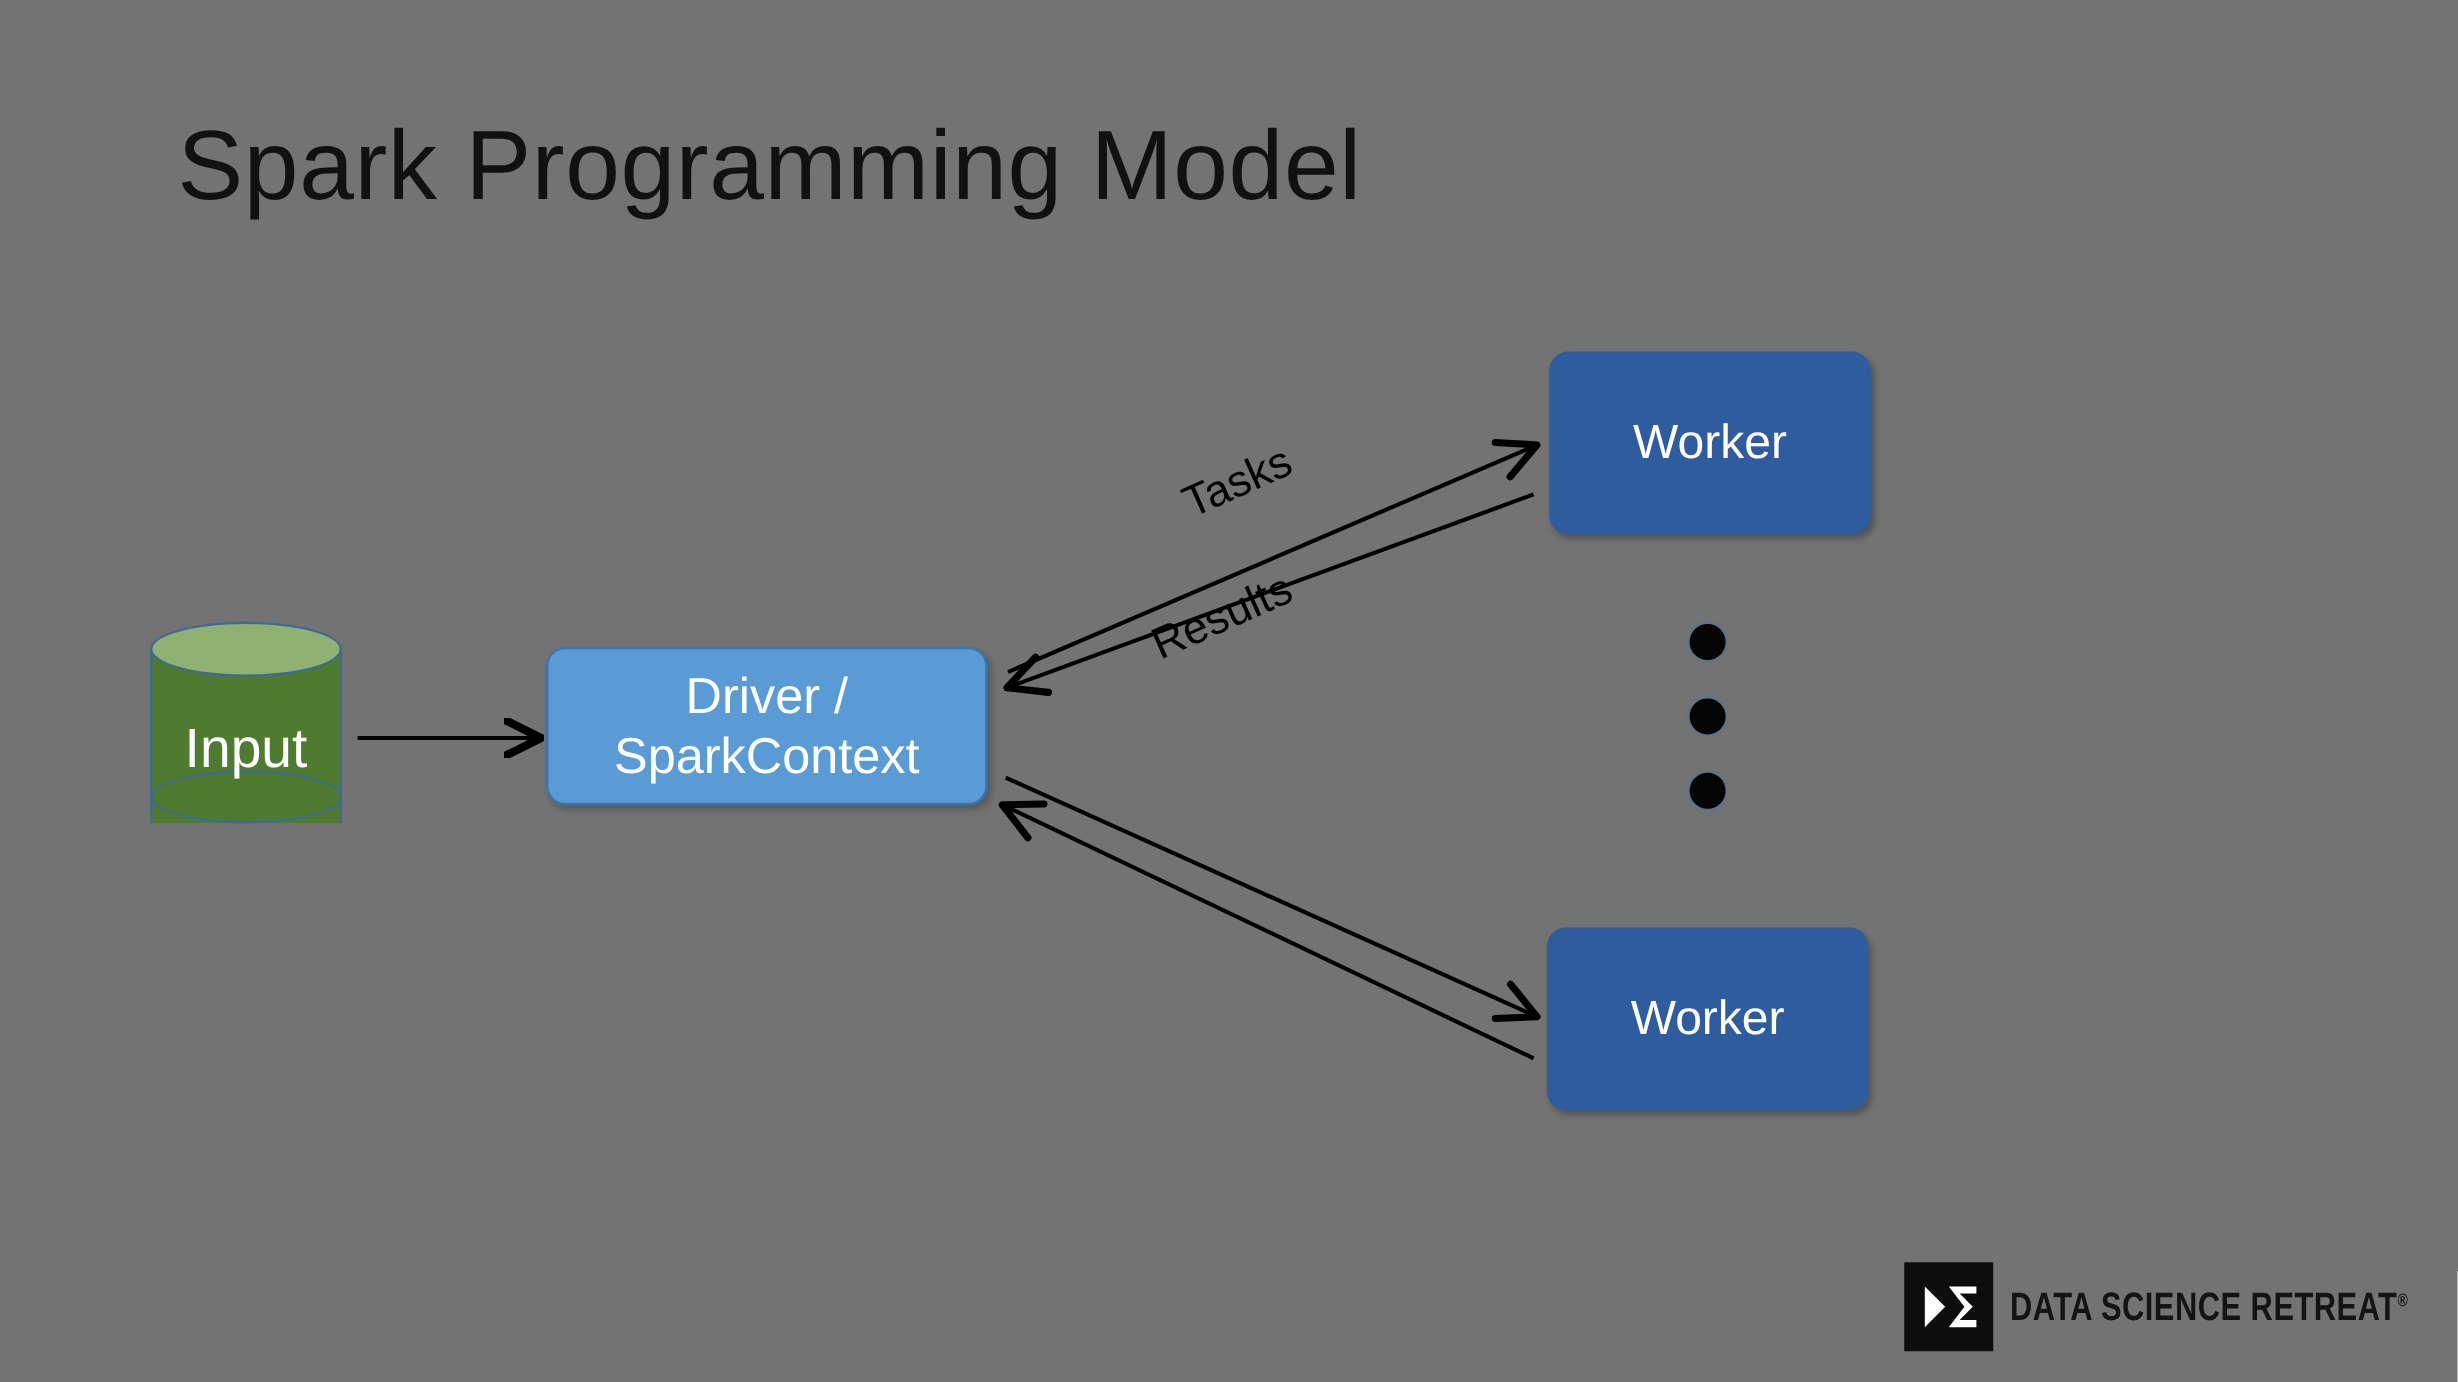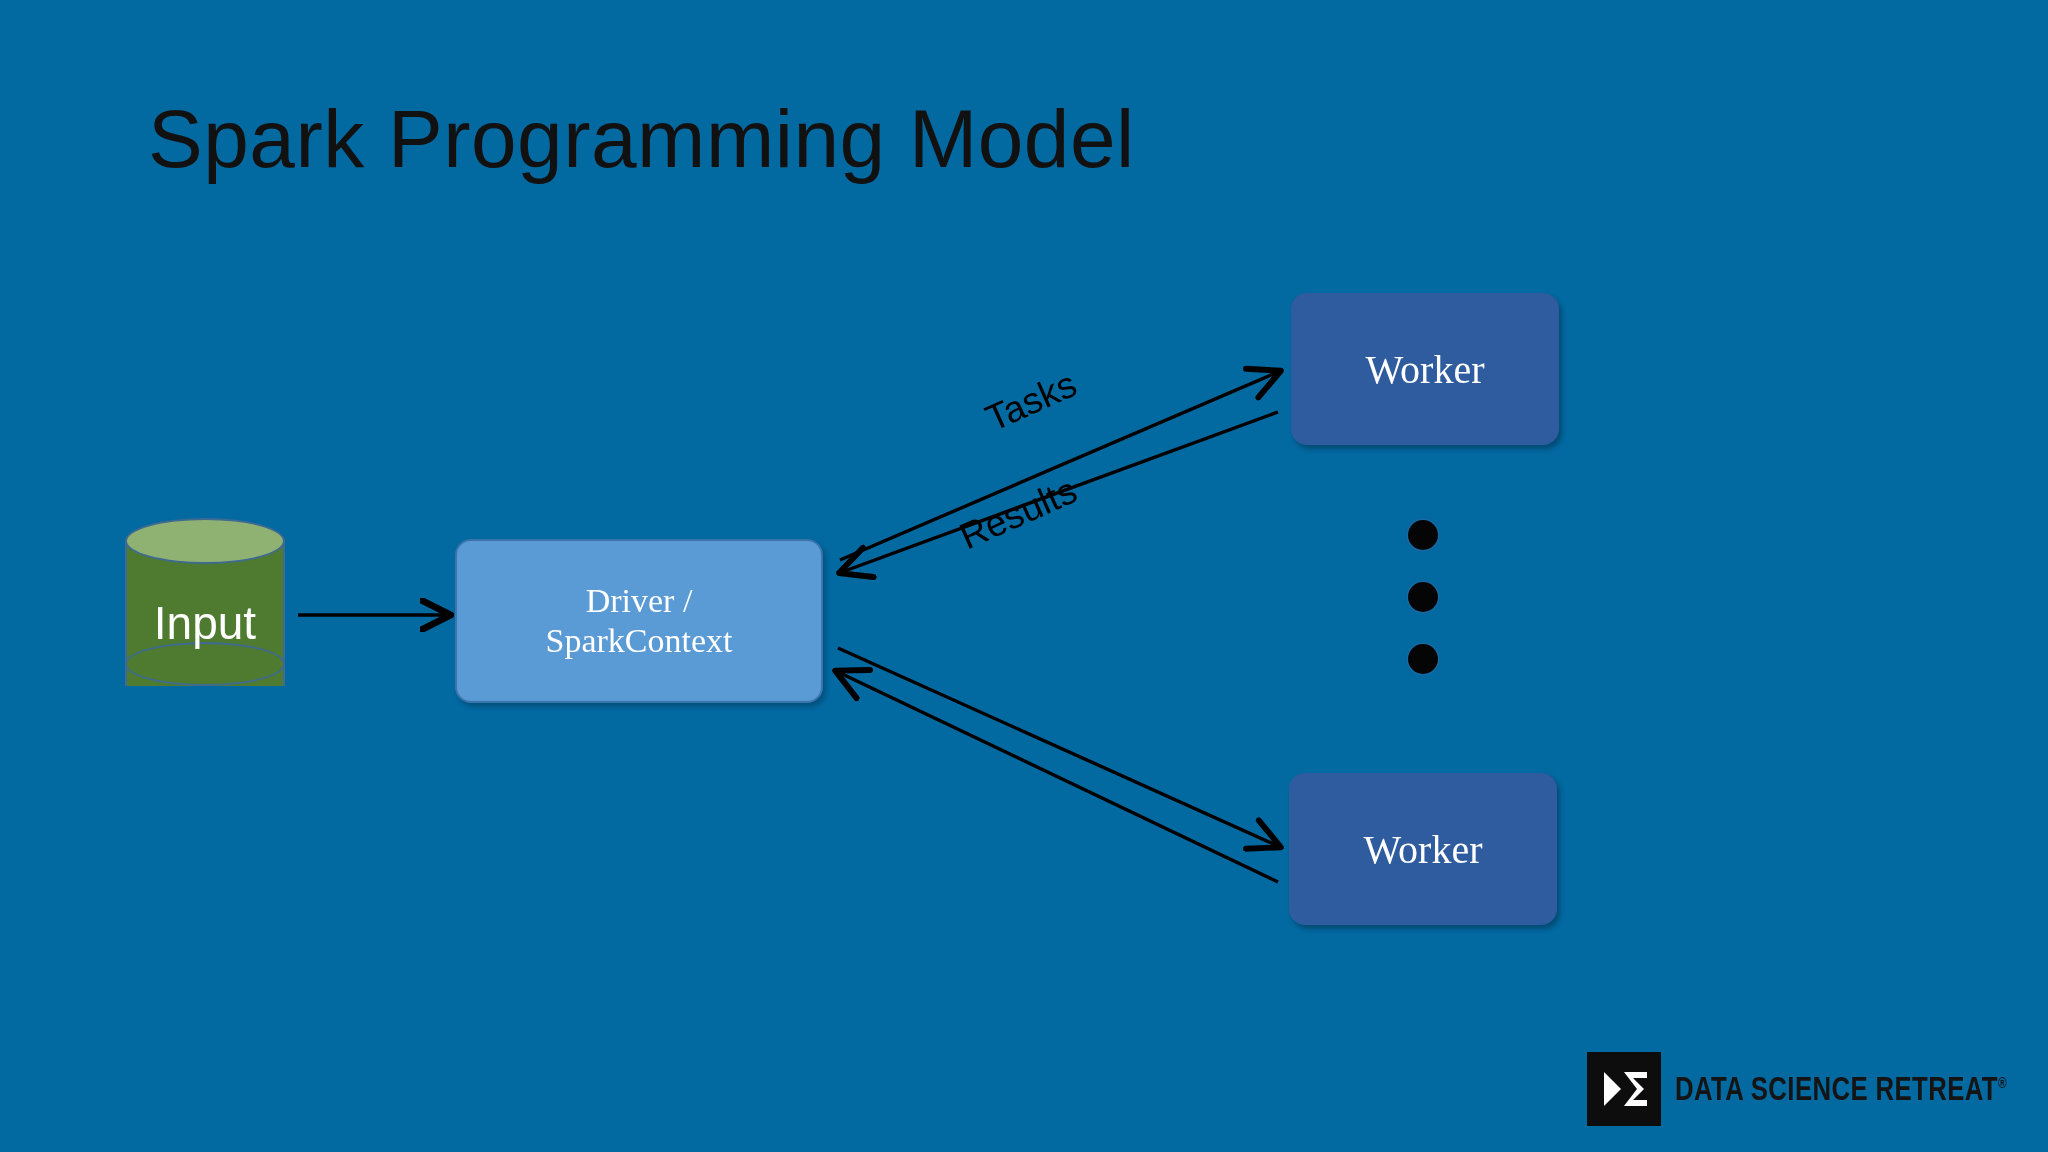--- a/index.html
+++ b/index.html
@@ -13,21 +13,21 @@
     height: 1152px;
     position: relative;
     overflow: hidden;
     font-family: "Liberation Sans", sans-serif;
     -webkit-font-smoothing: antialiased;
   }
 
   .slide {
     position: absolute;
     inset: 0;
-    background: #0369a1;
+    background: #737373;
   }
 
   
   .slide-title {
     position: absolute;
     left: 148px;
     top: 98px;
     font-size: 82px;
     line-height: 1.0;
     font-weight: 300;
@@ -47,45 +47,44 @@
 
   
   .node {
     position: absolute;
     box-sizing: border-box;
     display: flex;
     align-items: center;
     justify-content: center;
     text-align: center;
     color: #ffffff;
-    font-family: Liberation Serif, serif;
   }
 
   .worker-box {
     width: 268px;
     height: 152px;
     border-radius: 16px;
     background: #2E5C9E;
     box-shadow: 3px 4px 5px rgba(0, 0, 0, 0.28);
     font-size: 40px;
     font-weight: 400;
   }
   .worker-top  { left: 1291px; top: 293px; }
   .worker-bot  { left: 1289px; top: 773px; }
 
   .driver-box {
     left: 455px;
     top: 539px;
     width: 368px;
-    height: 164px;
+    height: 132px;
     border-radius: 16px;
     background: #5B9BD5;
     border: 2px solid #3A76AD;
     box-shadow: 3px 4px 5px rgba(0, 0, 0, 0.22);
-    font-size: 34px;
+    font-size: 42px;
     line-height: 1.18;
     font-weight: 400;
   }
 
   
   .cylinder {
     position: absolute;
     left: 125px;
     top: 518px;
     width: 160px;

